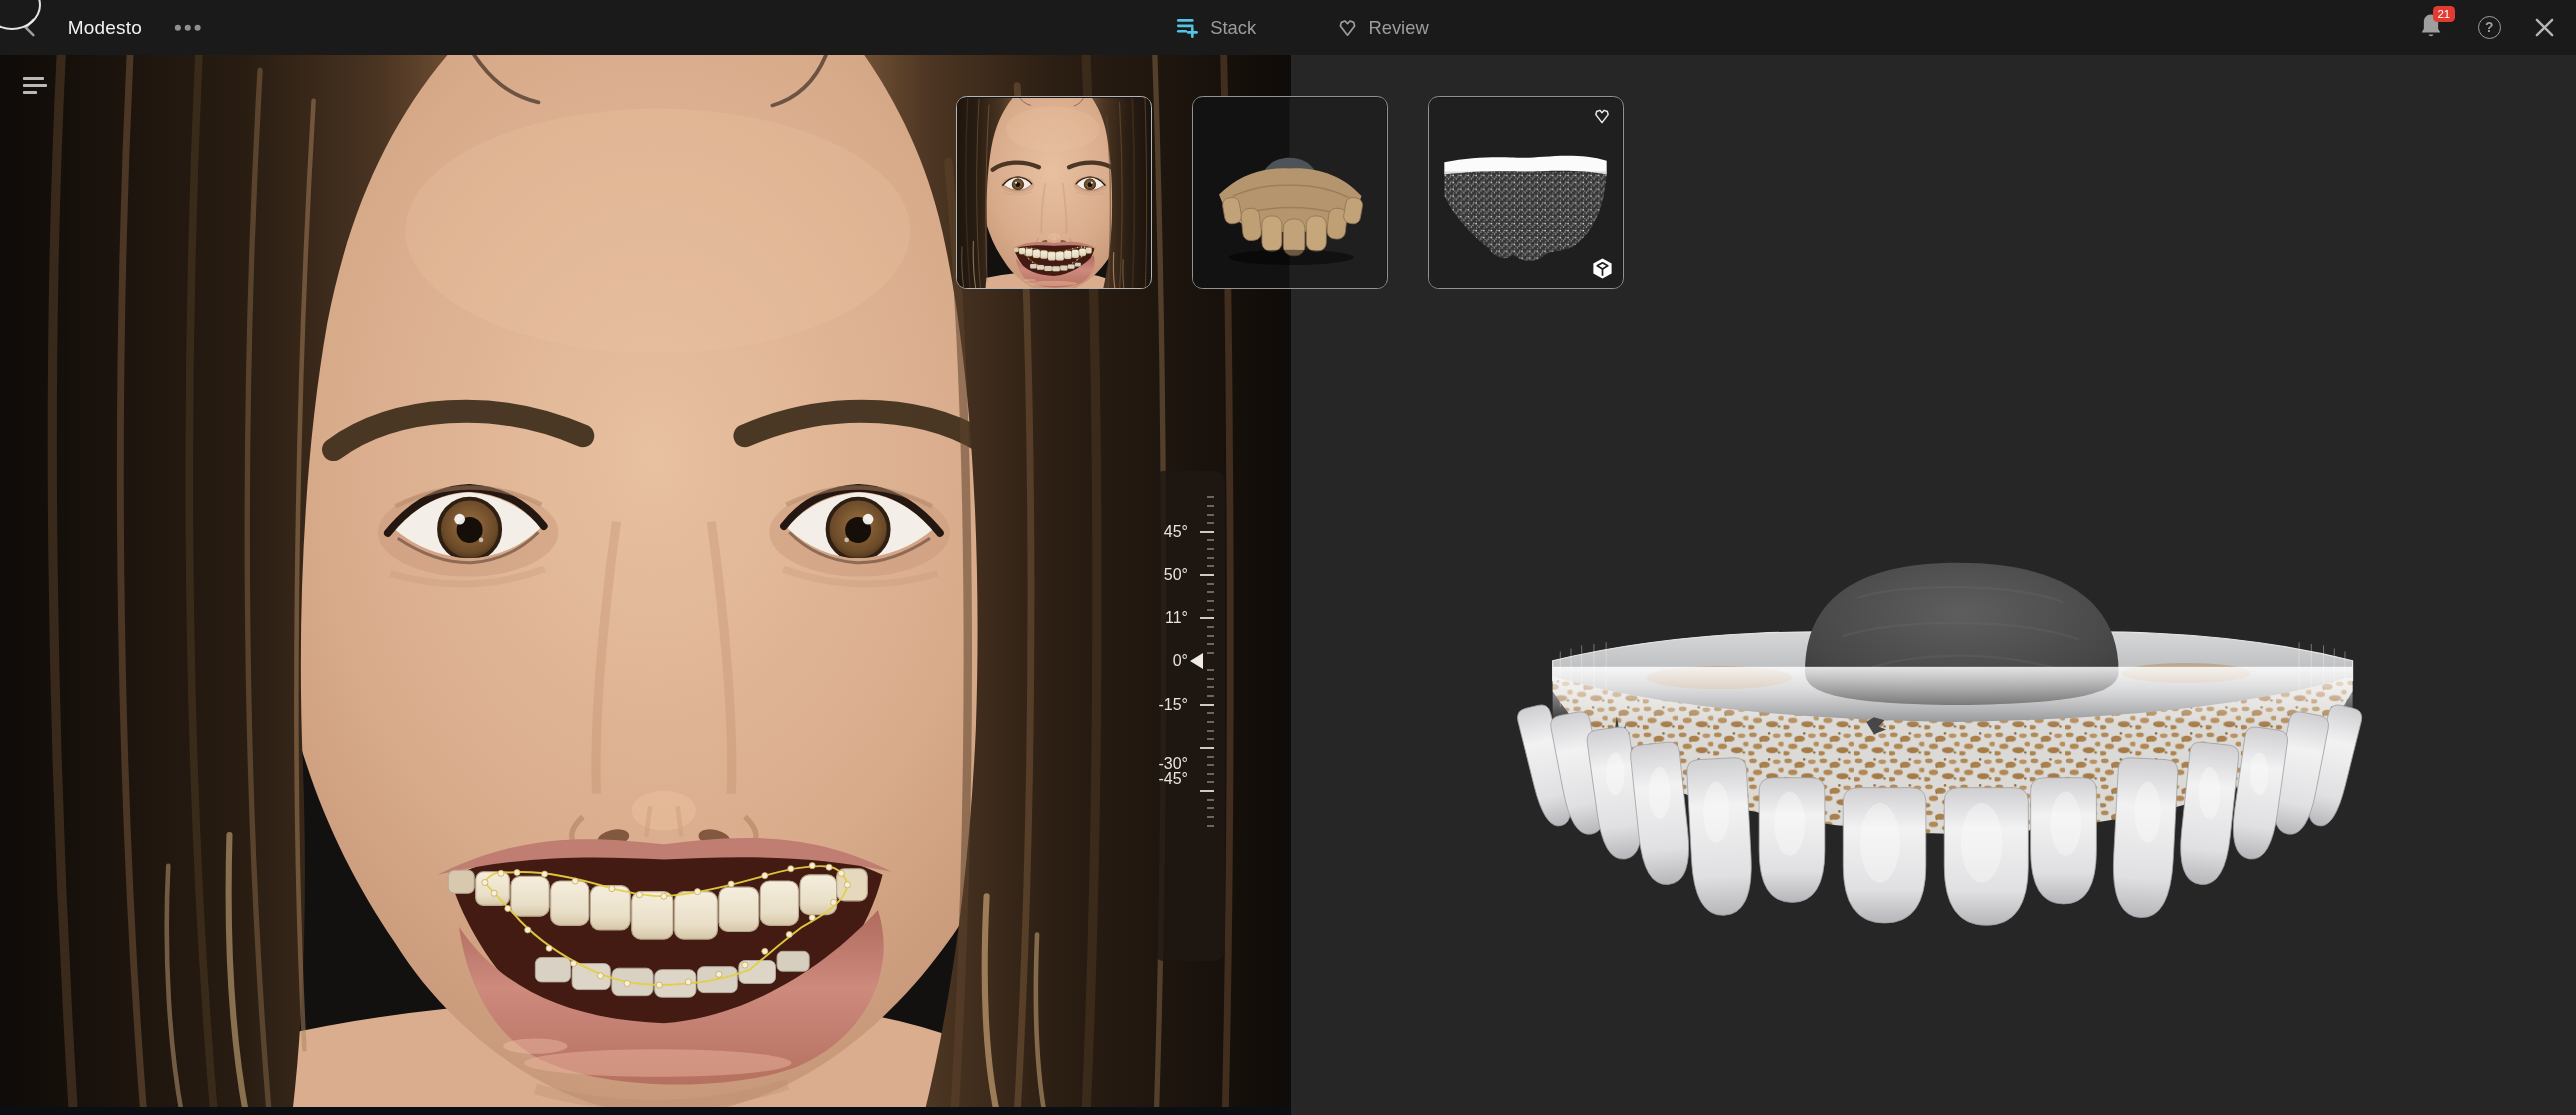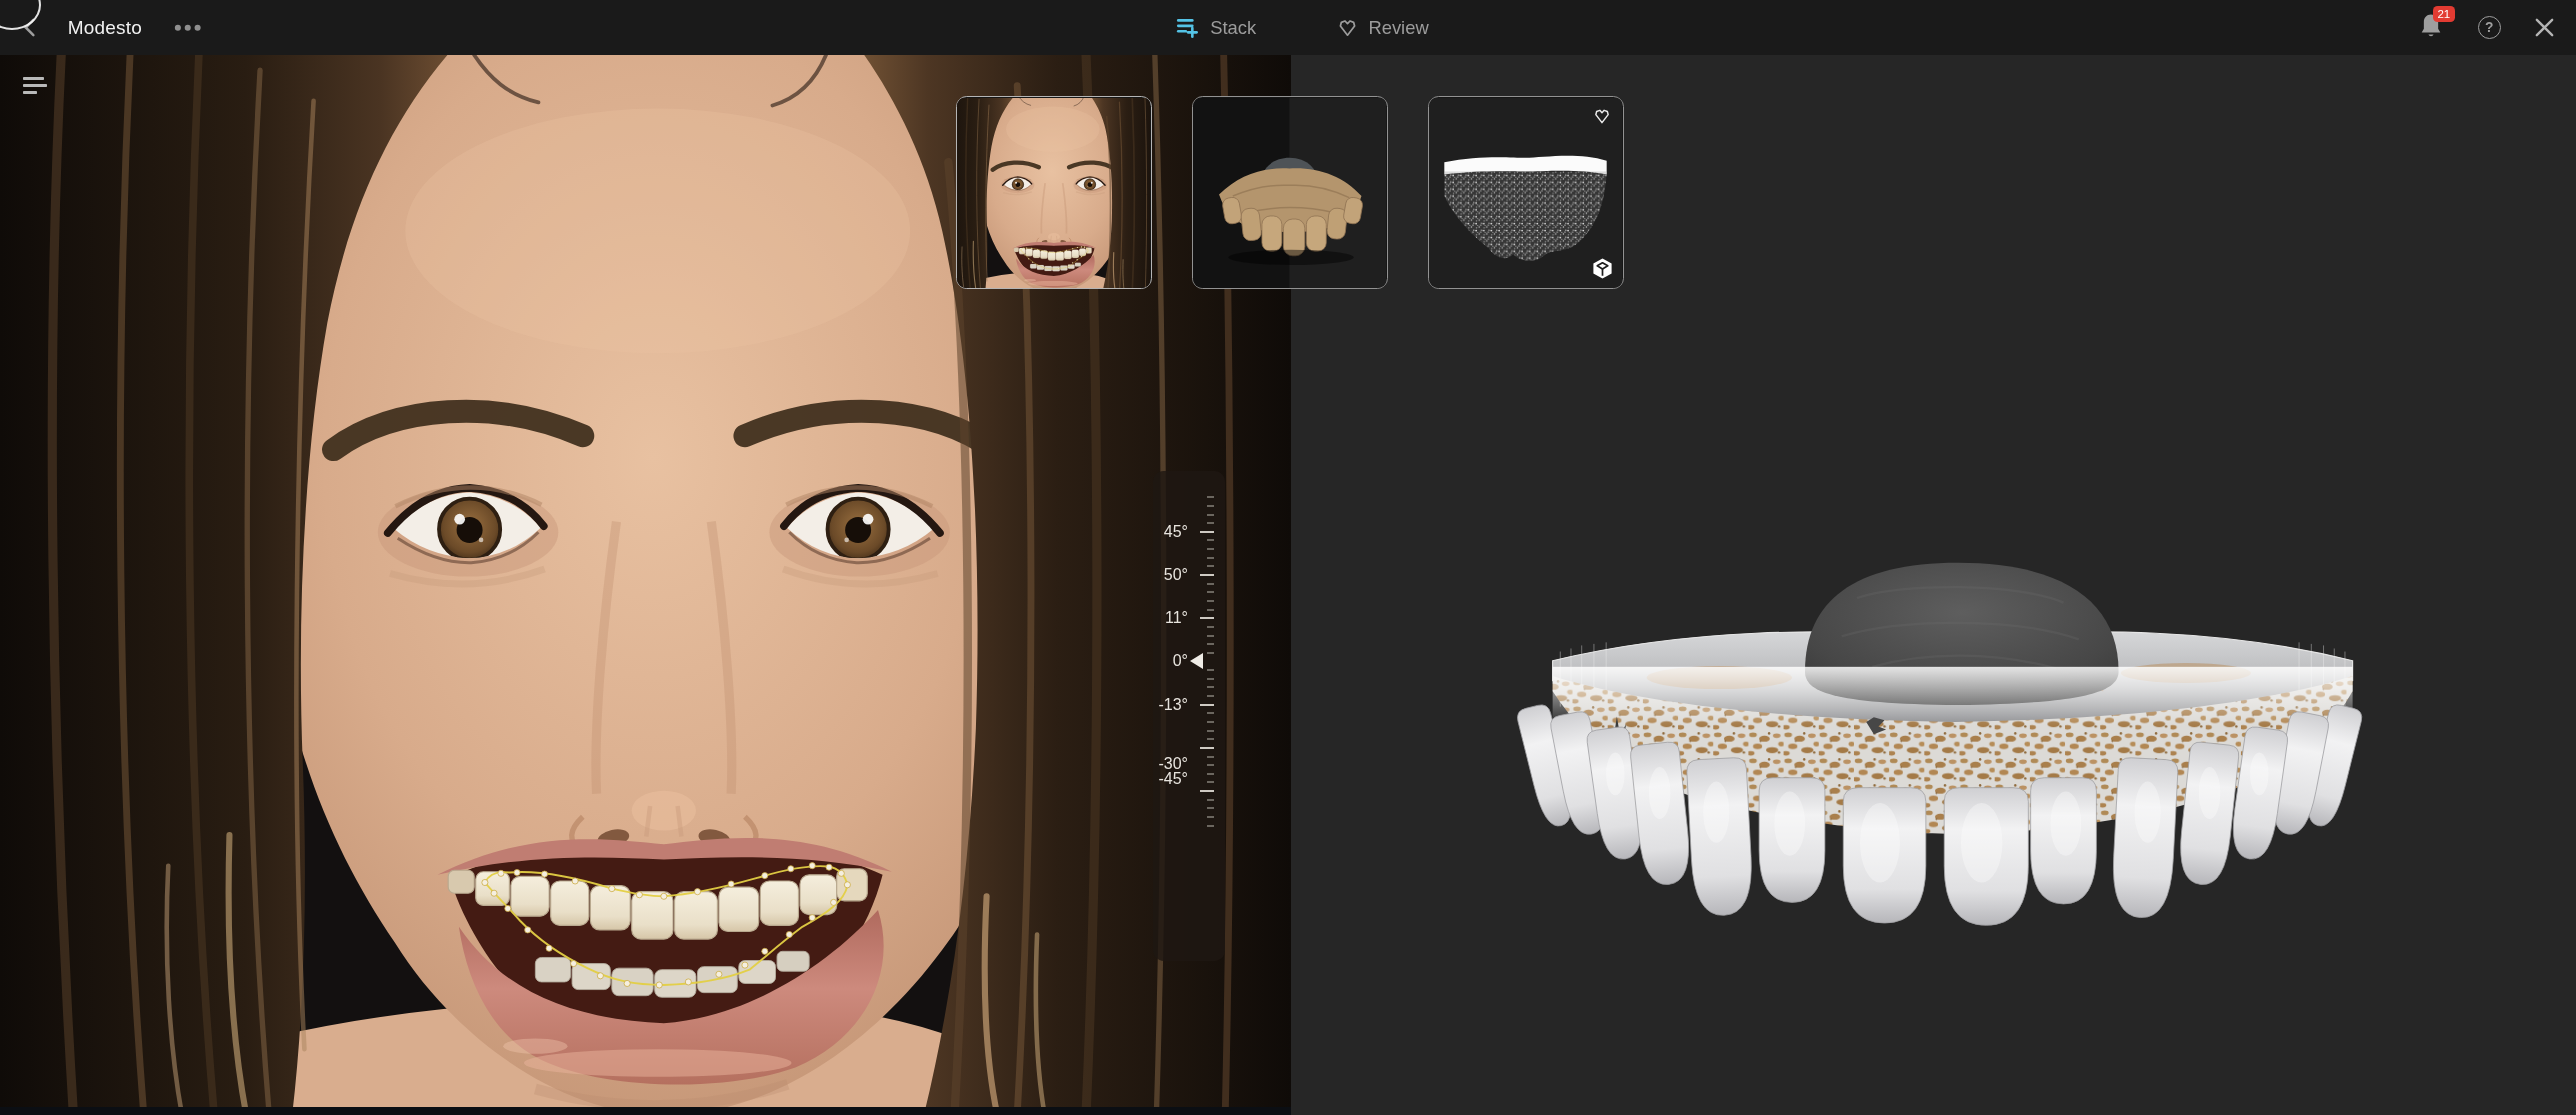--- a/index.html
+++ b/index.html
@@ -497,21 +497,21 @@
 
   <div class="ruler">
       <div class="r-label" style="top: 61px;">45°</div>
       <div class="r-tickM" style="top: 61px;"></div>
       <div class="r-label" style="top: 104px;">50°</div>
       <div class="r-tickM" style="top: 104px;"></div>
       <div class="r-label" style="top: 147px;">11°</div>
       <div class="r-tickM" style="top: 147px;"></div>
       <div class="r-label" style="top: 190px;">0°</div>
       <div class="r-pointer" style="top: 190px;"></div>
-      <div class="r-label" style="top: 234px;">-13°</div>
+      <div class="r-label" style="top: 234px;">-15°</div>
       <div class="r-tickM" style="top: 234px;"></div>
       <div class="r-label" style="top: 293px;">-30°</div>
       <div class="r-tickM" style="top: 277px;"></div>
       <div class="r-label" style="top: 308px;">-45°</div>
       <div class="r-tickM" style="top: 320px;"></div>
       <div class="r-tickm" style="top: 26px;"></div>
       <div class="r-tickm" style="top: 35px;"></div>
       <div class="r-tickm" style="top: 44px;"></div>
       <div class="r-tickm" style="top: 52px;"></div>
       <div class="r-tickm" style="top: 69px;"></div>

